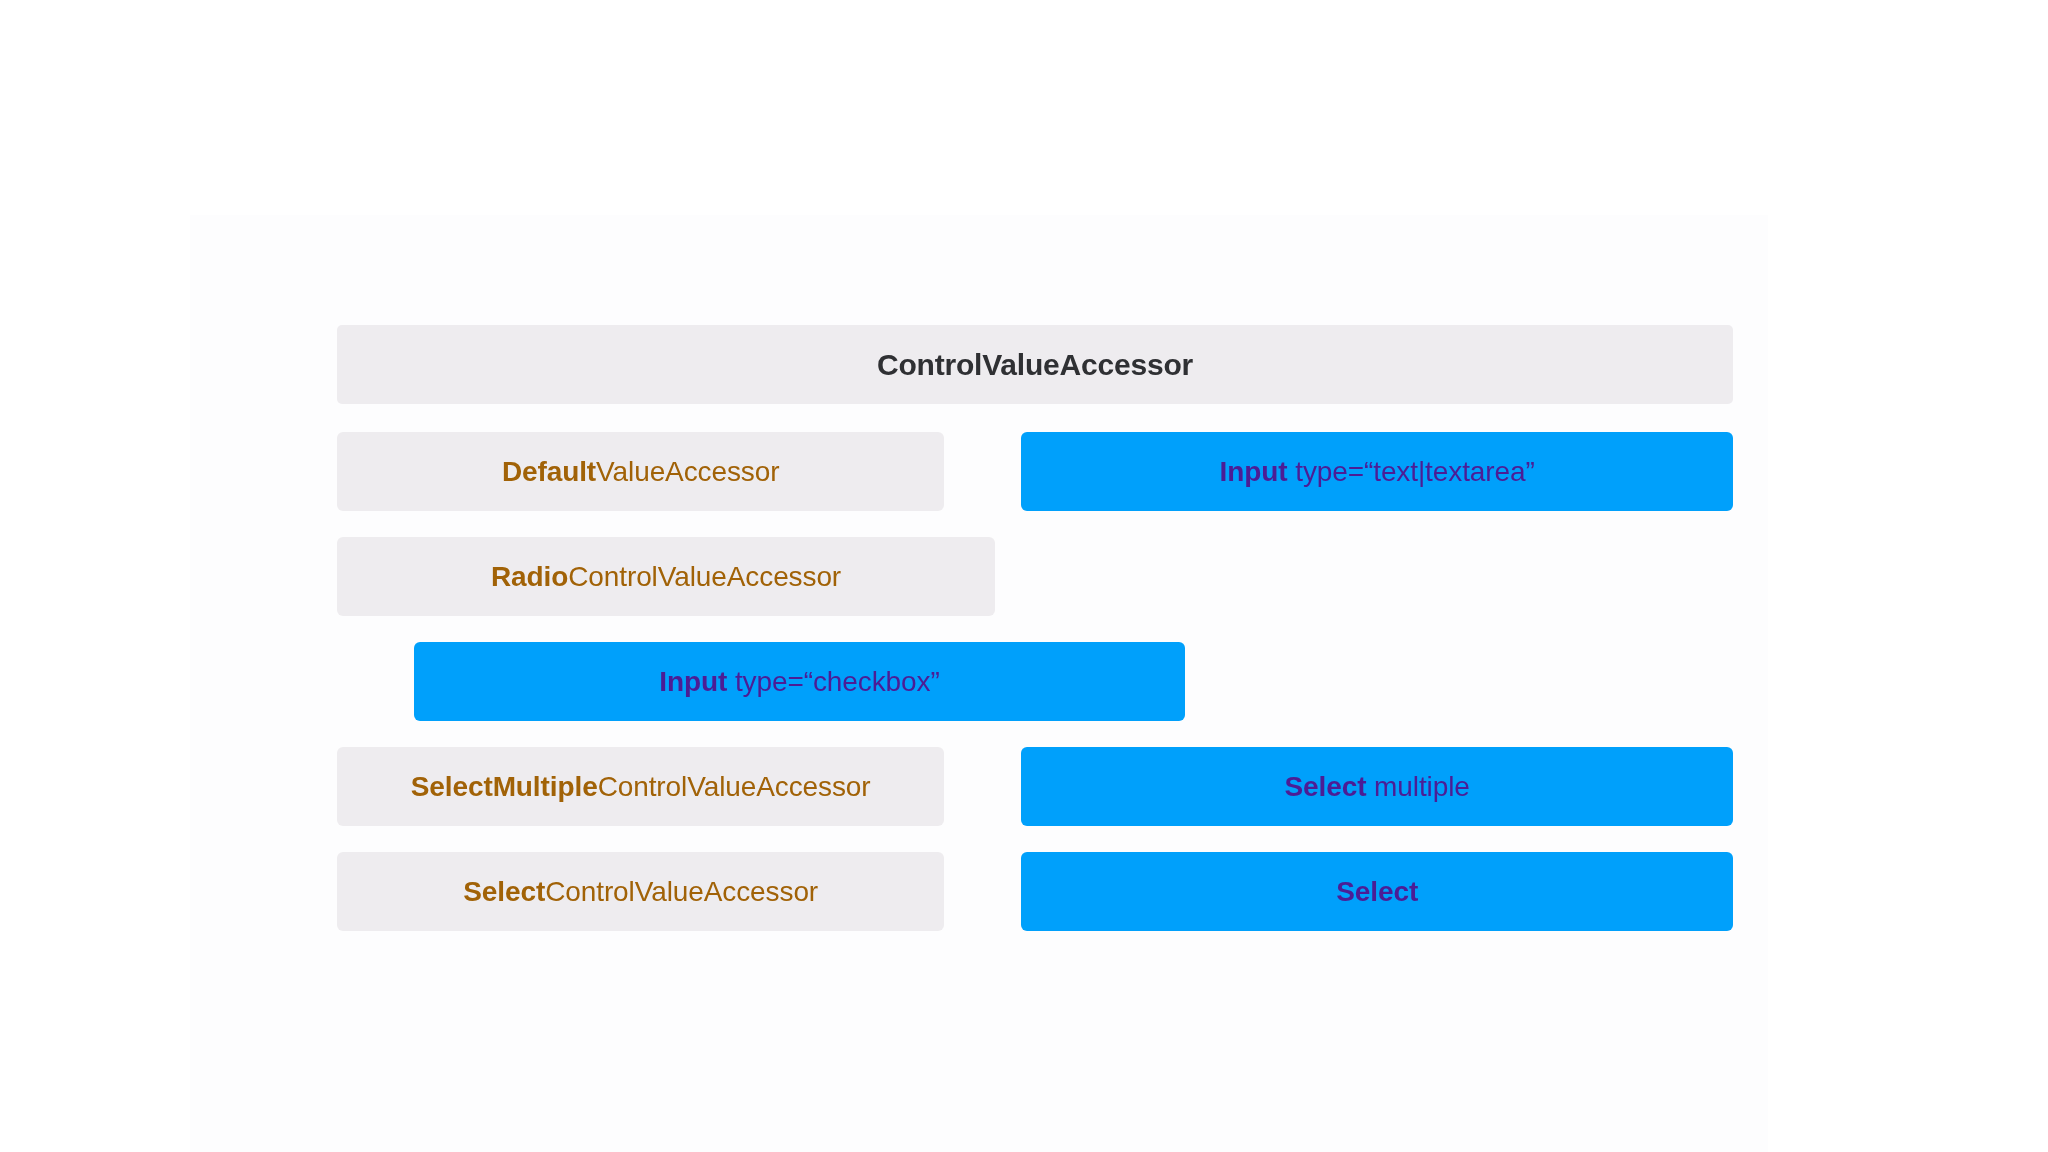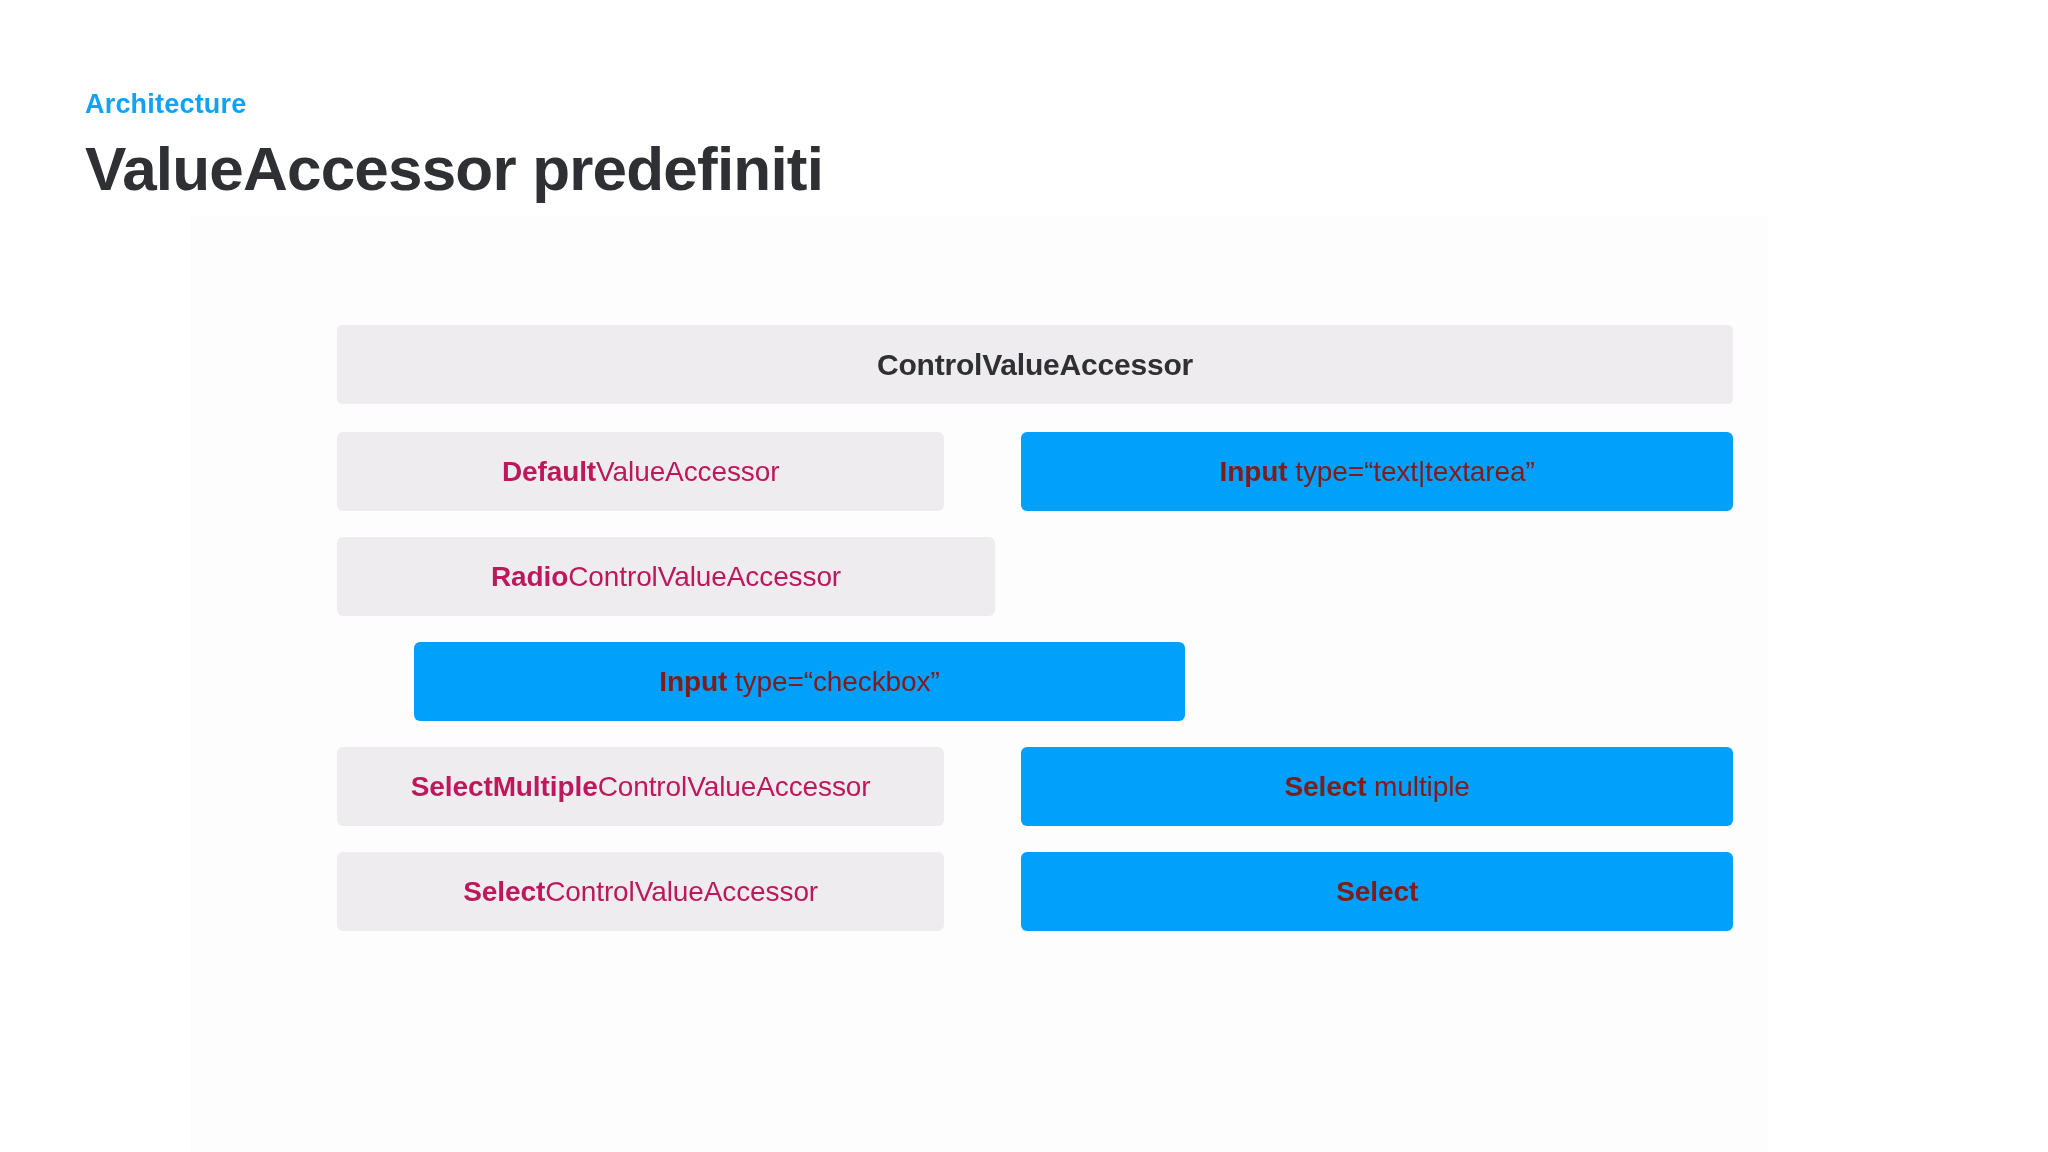--- a/index.html
+++ b/index.html
@@ -96,30 +96,30 @@
     display: flex;
     align-items: center;
     justify-content: center;
     box-sizing: border-box;
     text-align: center;
     white-space: nowrap;
   }
   .cell-accessor {
     width: 658px;
     background: #eeecef;
-    color: #be185d;
+    color: #a16207;
   }
   .spacer {
     width: 77px;
     flex: 0 0 77px;
   }
   .cell-element {
     width: 771px;
     background: #00a0fb;
-    color: #7f1d1d;
+    color: #4c1d95;
     justify-content: center;
   }
   .cell-text {
     font-size: 28px;
     letter-spacing: -0.1px;
     line-height: 1;
   }
   .cell-text .b {
     font-weight: bold;
   }
@@ -127,24 +127,20 @@
     font-weight: normal;
   }
 </style>
 </head>
 <body>
 
 <div class="slide">
 
   <div class="bg-panel"></div>
 
-  <div class="header">
-    <div class="eyebrow">Architecture</div>
-    <div class="page-title">ValueAccessor predefiniti</div>
-  </div>
 
   <div class="diagram">
 
     <div class="root-box">
       <span class="root-label">ControlValueAccessor</span>
     </div>
 
     <div class="rows">
 
       <div class="row">

